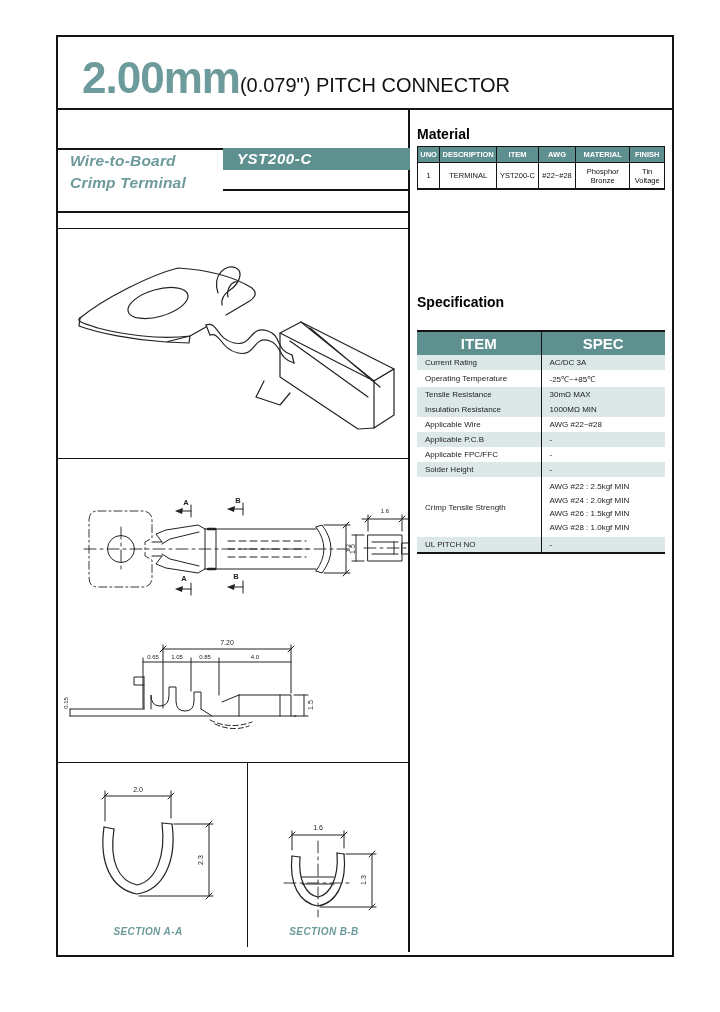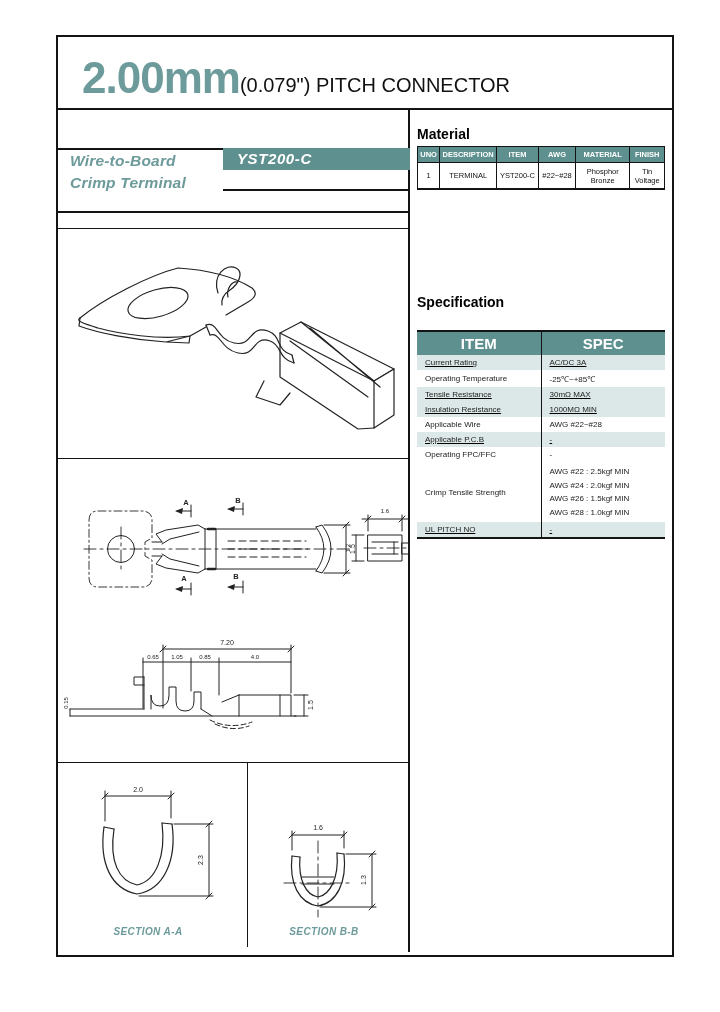--- a/index.html
+++ b/index.html
@@ -31,21 +31,21 @@
   .heading{font-size:14px;font-weight:bold;color:#000;}
   .heading.mat{margin-top:16px;margin-bottom:4px;}
   .heading.spec{margin-top:104px;margin-bottom:20px;}
   table{border-collapse:collapse;width:100%;}
   .mtable th{background:var(--thead);color:#fff;font-size:7.5px;font-weight:bold;padding:3px 0;border:1px solid var(--ink);}
   .mtable td{font-size:7.5px;color:#111;text-align:center;padding:3.5px 0;border:1px solid var(--ink);border-bottom:2px solid var(--ink);}
   .stable{border-top:2px solid var(--ink);border-bottom:2px solid var(--ink);}
   .stable th{background:var(--thead);color:#fff;font-size:15px;font-weight:bold;padding:3px 0;}
   .stable th.item,.stable td.item{width:50%;border-right:1.2px solid var(--ink);}
   .stable td{font-size:8px;color:#222;padding:3px 8px;vertical-align:middle;}
-  .stable tr.shade{background:var(--shade);text-decoration:underline;}
+  .stable tr.shade{background:var(--shade);}
   .stable .ml div{line-height:13.5px;}
   
   svg{display:block;}
   svg text{font-family:"Liberation Sans",sans-serif;fill:#222;}
   .ln{stroke:#222;stroke-width:1.2;fill:none;stroke-linejoin:round;stroke-linecap:round;}
   .thin{stroke-width:1;}
   .cl{stroke-dasharray:12 4 3 4;stroke-width:.9;}
   .cl2{stroke-dasharray:8 3 2 3;stroke-width:.9;}
   .wdash{stroke-dasharray:7 4;}
   .fdash{stroke-dasharray:5 3;}
@@ -270,21 +270,25 @@
             </tr>
           <tr>
               <td class="item">Applicable Wire</td>
               <td>AWG #22~#28</td>
             </tr>
           <tr class="shade">
               <td class="item">Applicable P.C.B</td>
               <td>-</td>
             </tr>
           <tr>
-              <td class="item">Operating FPC/FFC</td>
+              <td class="item">Applicable FPC/FFC</td>
+              <td>-</td>
+            </tr>
+          <tr class="shade">
+              <td class="item">Solder Height</td>
               <td>-</td>
             </tr>
           <tr>
             <td class="item">Crimp Tensile Strength</td>
             <td class="ml">
               <div>AWG #22 : 2.5kgf MIN</div>
               <div>AWG #24 : 2.0kgf MIN</div>
               <div>AWG #26 : 1.5kgf MIN</div>
               <div>AWG #28 : 1.0kgf MIN</div>
             </td>

